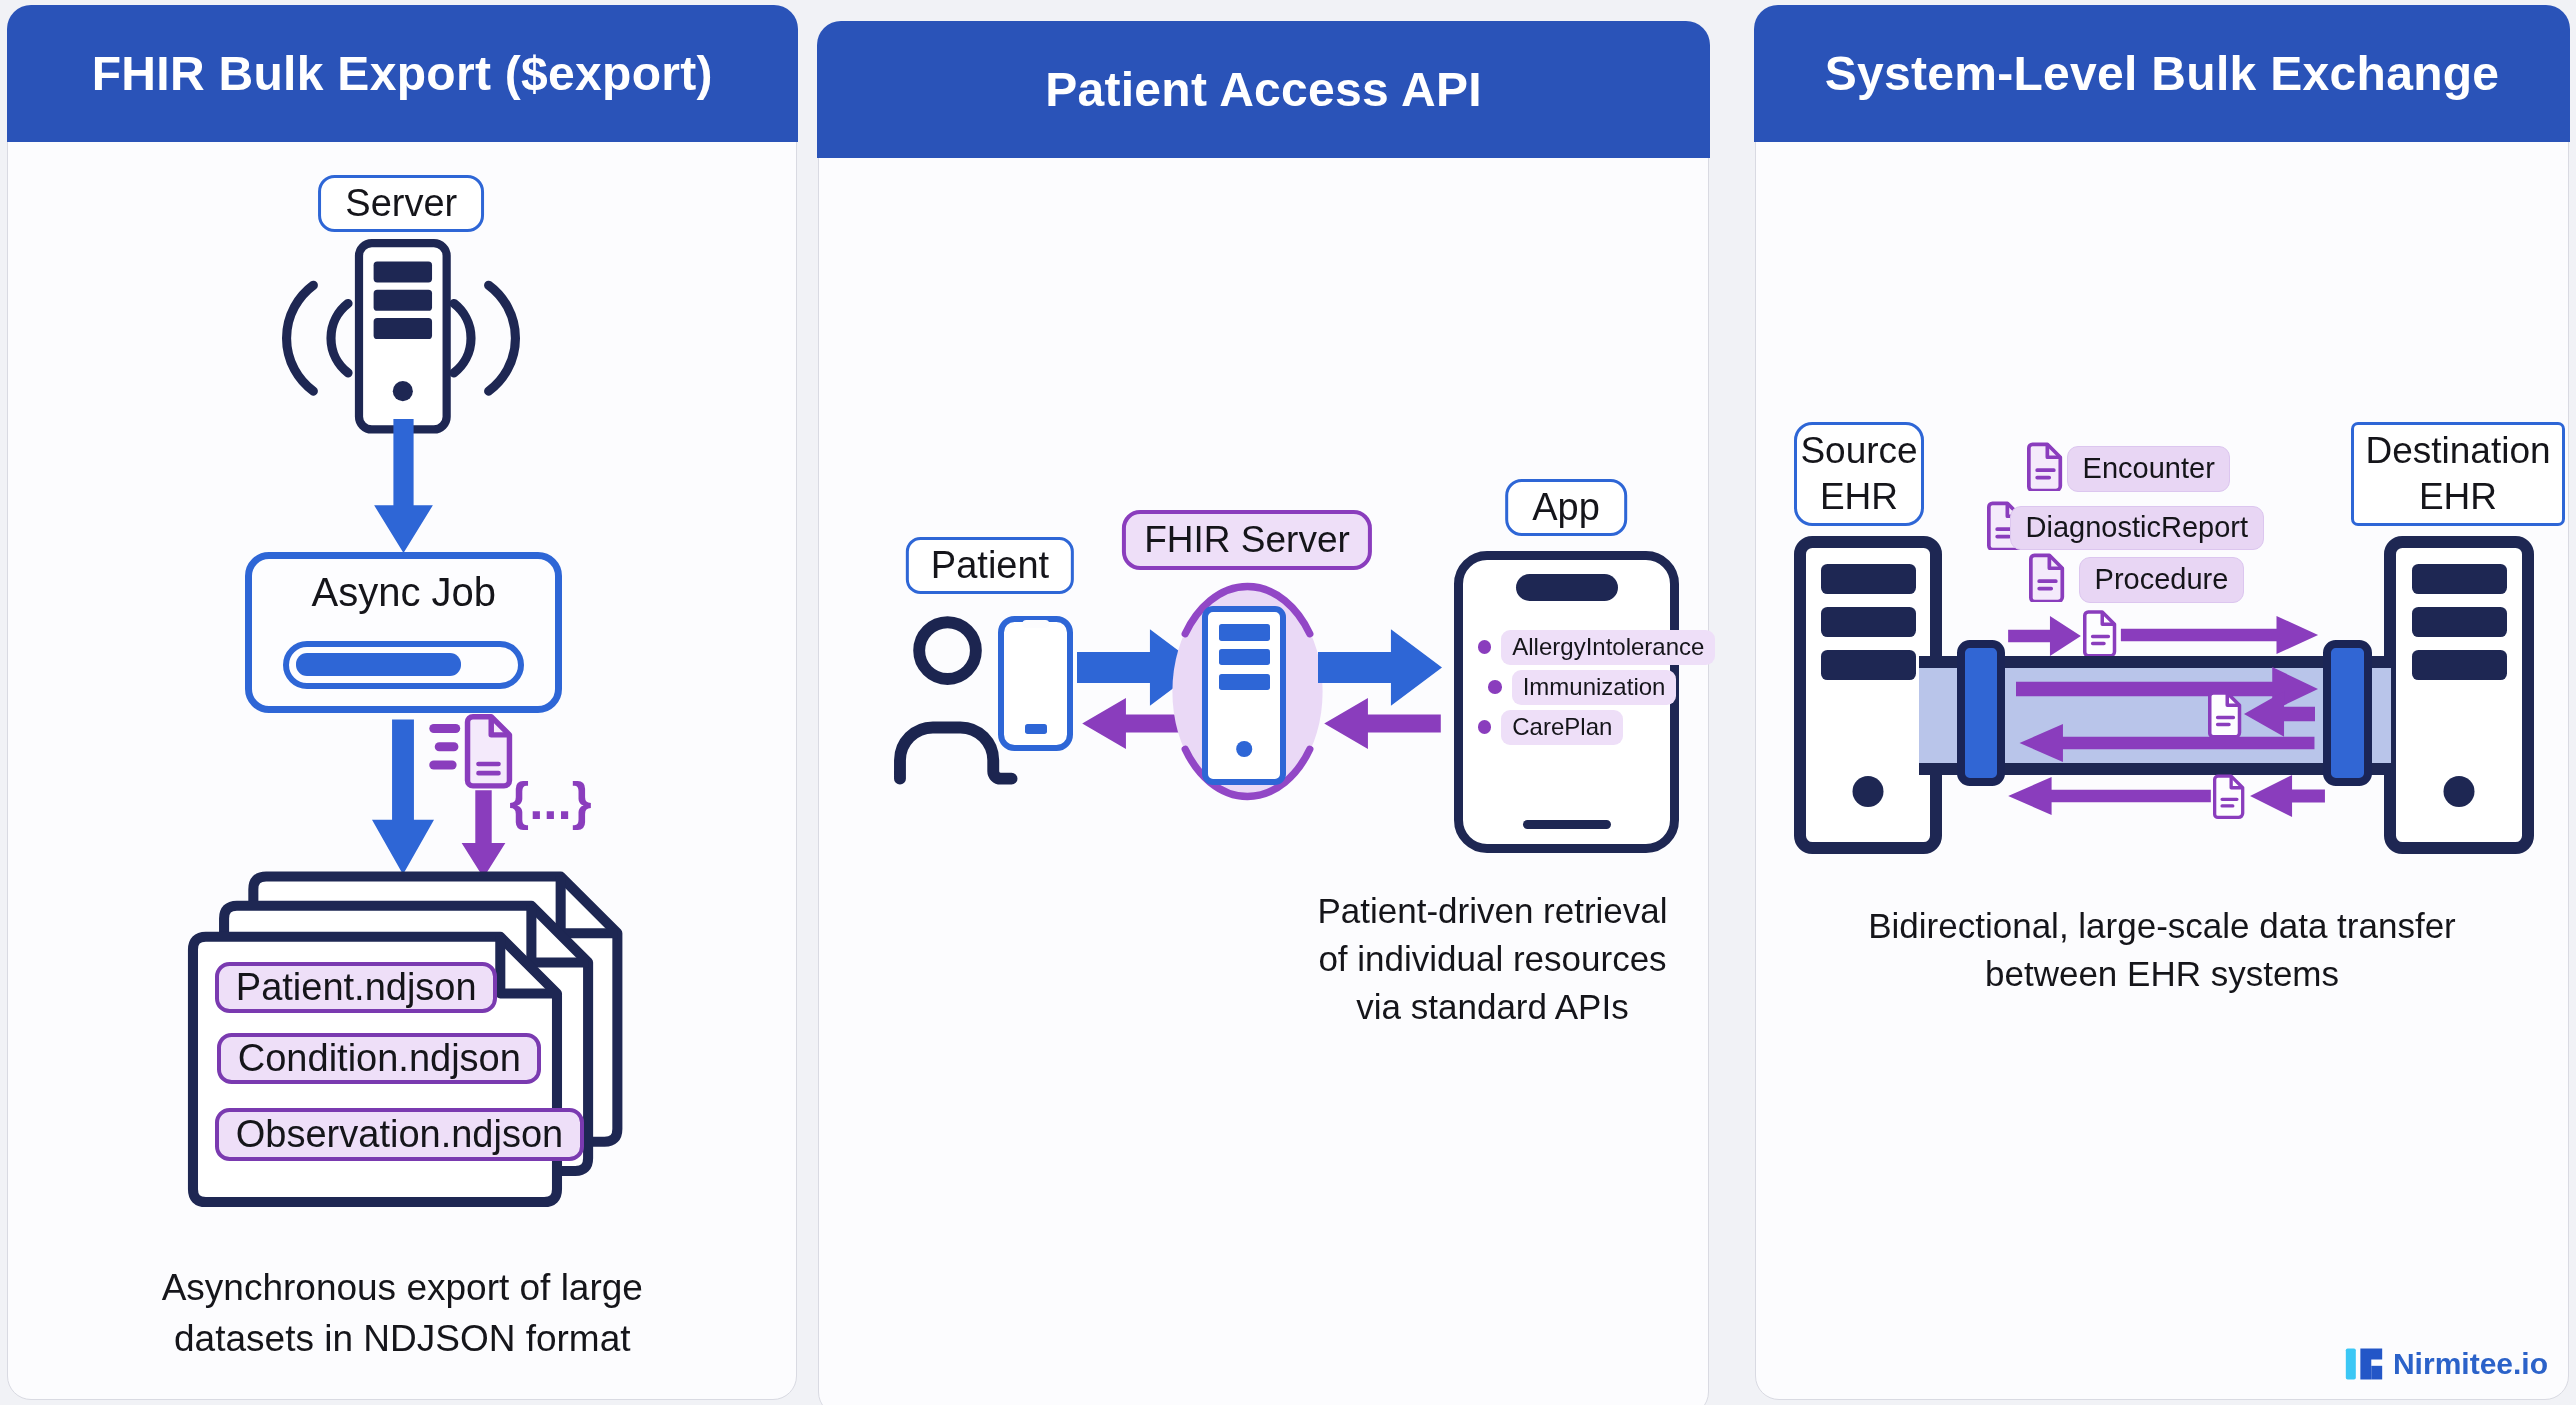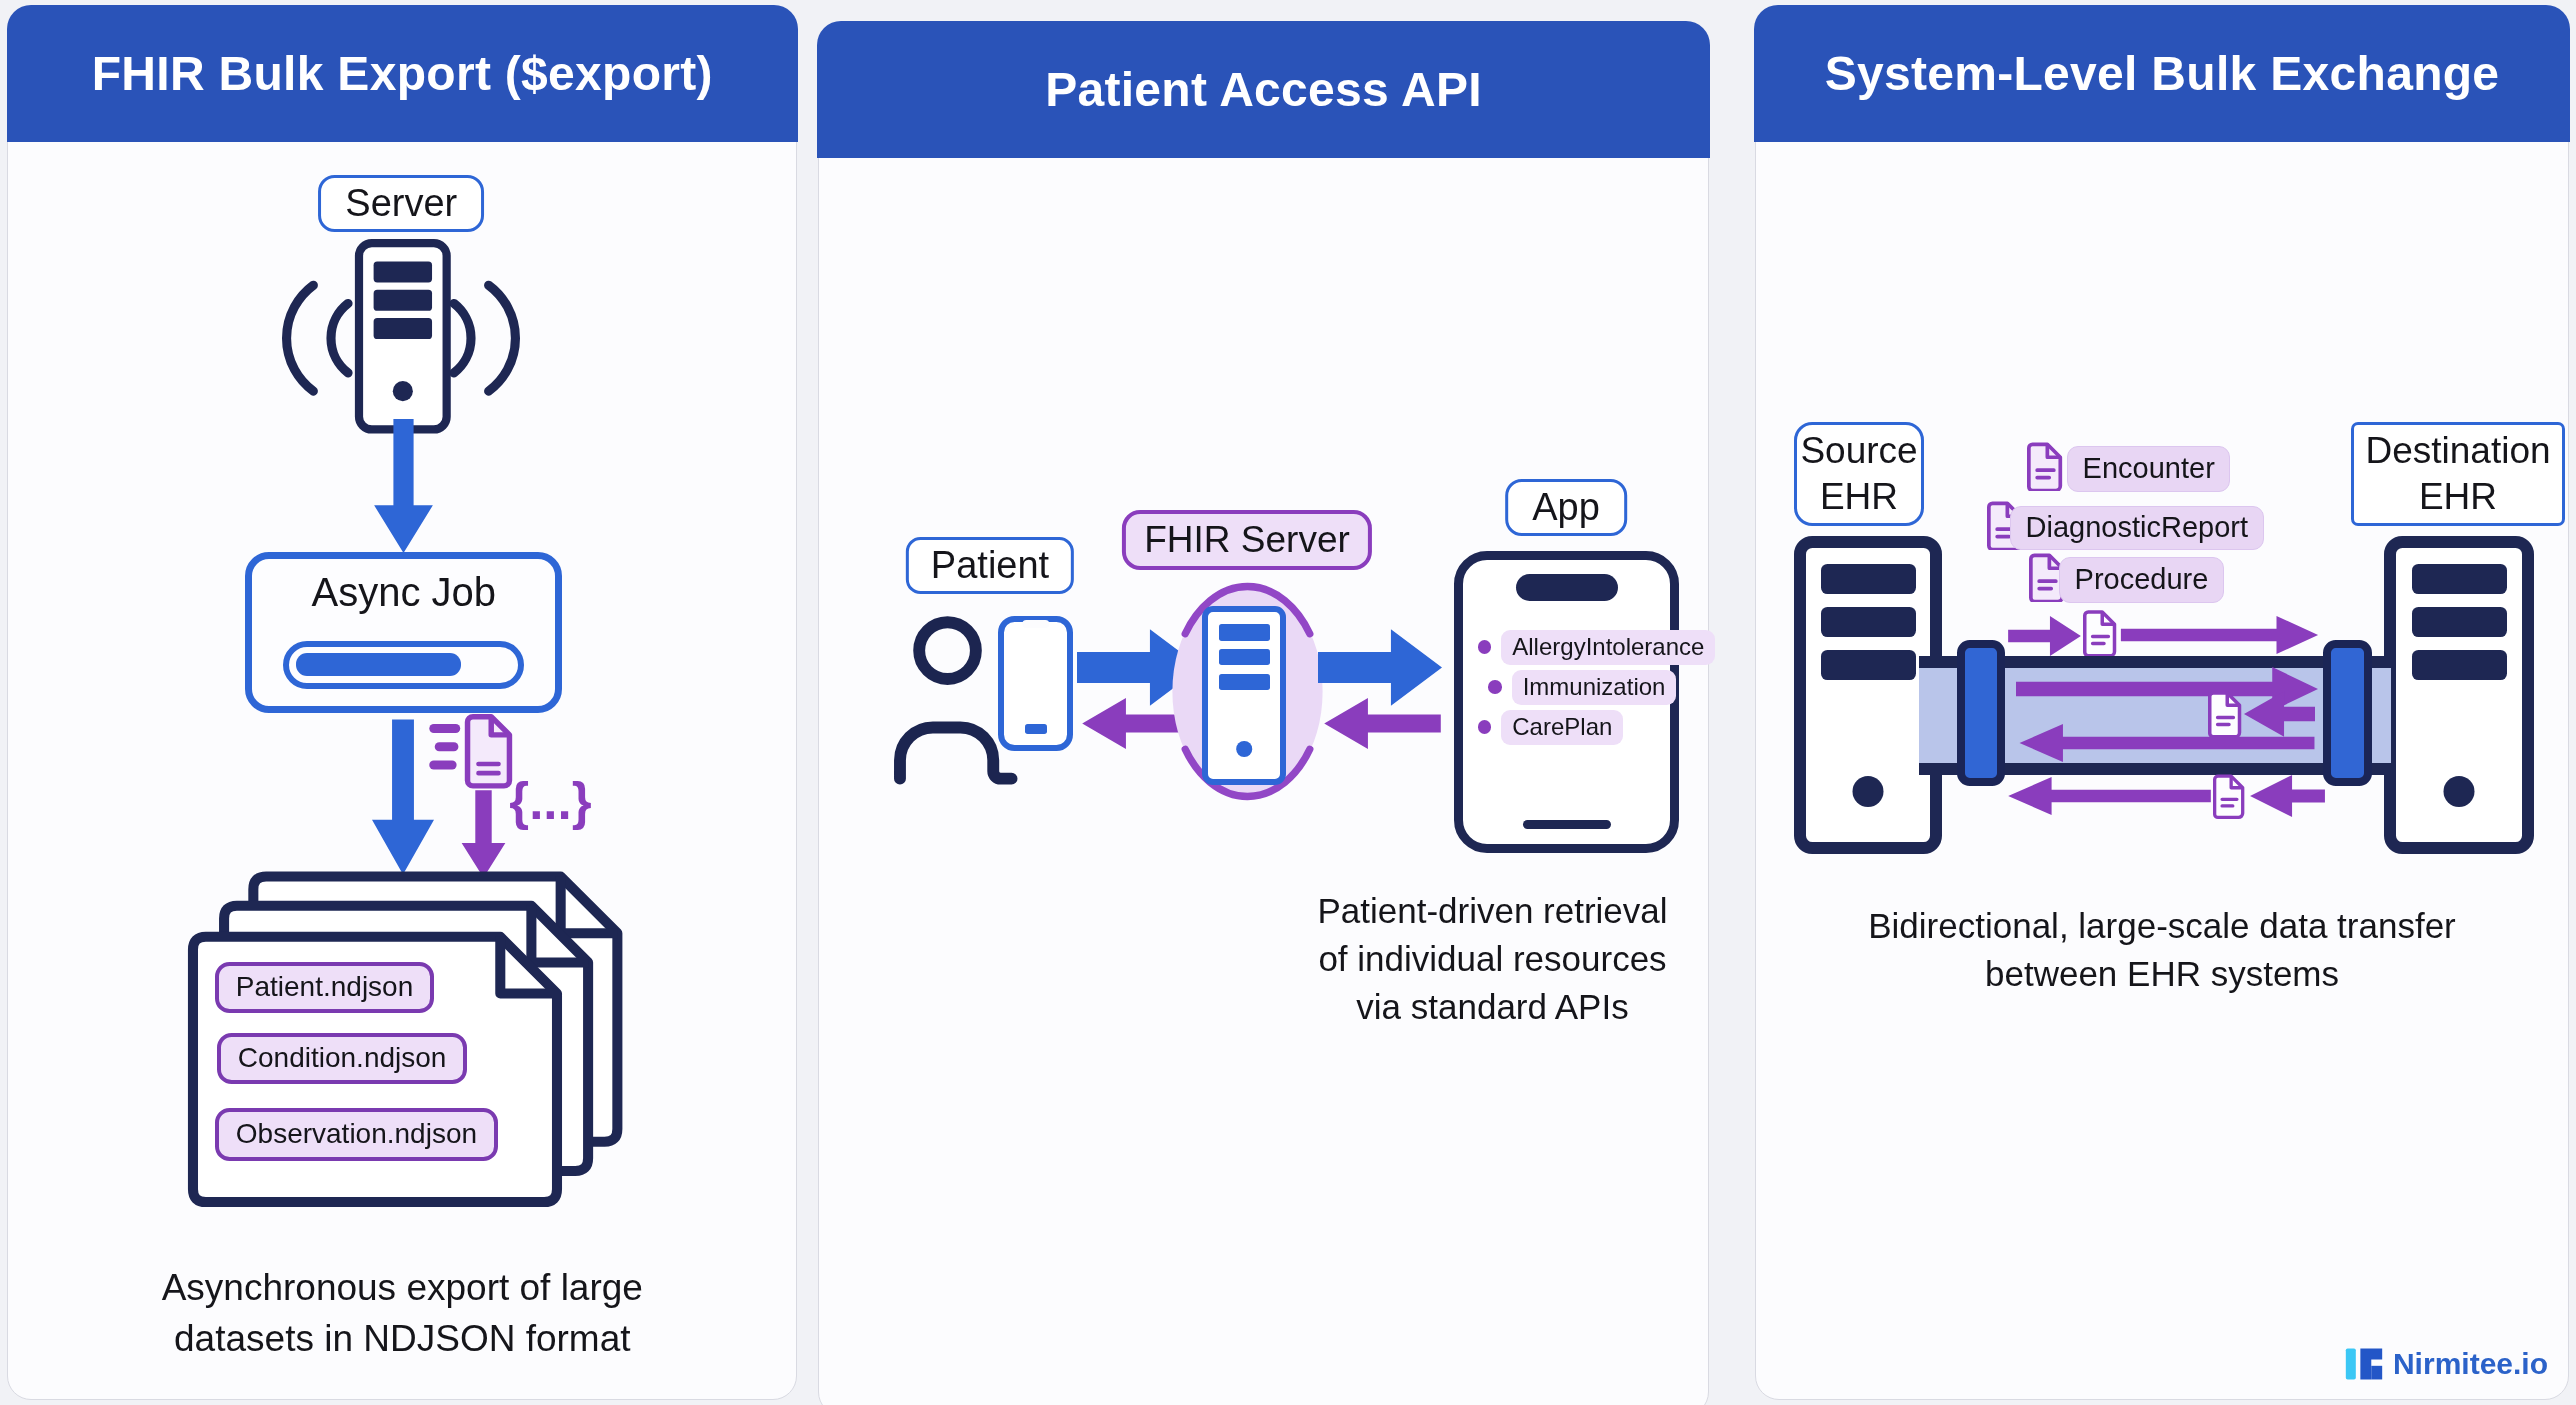--- a/index.html
+++ b/index.html
@@ -4,21 +4,21 @@
 <style>
   html,body{margin:0;padding:0;background:#e9ebf0;font-family:"Liberation Sans",sans-serif;color:#15151a;}
   .canvas{position:relative;width:2576px;height:1405px;background:#f1f2f6;overflow:hidden;}
   .abs{position:absolute;box-sizing:border-box;}
   .panel{position:absolute;top:5.5px;height:1394px;background:#fcfcfe;border:1.8px solid #d9dae2;border-radius:24px;box-sizing:border-box;}
   .panel-header{position:absolute;left:-1.8px;top:-1.8px;right:-1.8px;height:137px;background:#2a53b8;border-radius:24px 24px 0 0;display:flex;align-items:center;justify-content:center;}
   .panel-header .title{color:#fff;font-size:48px;font-weight:700;letter-spacing:0.3px;}
   .pill{display:inline-flex;align-items:center;justify-content:center;background:#fff;color:#15151a;font-weight:500;white-space:nowrap;}
   .pill-blue{border:3.7px solid #2e66d6;border-radius:16.5px;}
   .pill-purple{border:4.6px solid #8a3dbd;border-radius:18.3px;background:#eedff8;}
-  .file-badge{display:inline-flex;align-items:center;border:4.6px solid #7a3ab0;border-radius:14.6px;background:#eedff8;padding:0 16.5px;font-size:28px;font-weight:500;white-space:nowrap;}
+  .file-badge{display:inline-flex;align-items:center;border:4.6px solid #7a3ab0;border-radius:14.6px;background:#eedff8;padding:0 16.5px;font-size:38px;font-weight:500;white-space:nowrap;}
   .res-badge{display:inline-flex;align-items:center;border:1.8px solid #dcc6ef;border-radius:11px;background:#e8d6f4;padding:0 14.6px;font-size:29px;font-weight:500;white-space:nowrap;}
   .app-badge{display:inline-flex;align-items:center;border-radius:9.1px;background:#eedff8;padding:3.7px 11px;font-size:24px;font-weight:500;white-space:nowrap;}
   .caption{text-align:center;font-size:35px;line-height:1.38;font-weight:500;color:#15151a;}
   .caption span{display:block;}
   .tower-navy{border:12px solid #1e2753;border-radius:18.3px;background:#fff;}
   .tower-navy .bar{width:95px;height:30px;border-radius:6.4px;background:#1e2753;margin:12.8px auto 0;}
   .tower-navy .bar:first-child{margin-top:16.5px;}
   .tower-navy .dot{position:absolute;left:50%;bottom:35px;transform:translateX(-50%);width:31px;height:31px;border-radius:50%;background:#1e2753;}
   .tower-blue{border:6.4px solid #2e66d6;border-radius:11px;background:#fff;}
   .tower-blue .bar{width:51px;height:16.5px;border-radius:2.7px;background:#2e66d6;margin:8.2px auto 0;}
@@ -220,21 +220,21 @@
       <path d="M22 2 v14 h14" fill="none" stroke="#8a3dbd" stroke-width="4" stroke-linejoin="round"></path>
       <path d="M11 30 h18 M11 38 h13" stroke="#8a3dbd" stroke-width="4" stroke-linecap="round"></path>
     </svg>
     <div class="abs res-badge" style="left:254px;top:499px;height:44px;">DiagnosticReport</div>
 
     <svg class="abs" style="left:273px;top:546px;" width="37" height="49" viewBox="0 0 40 52">
       <path d="M6 2 h16 l14 14 v31 a5 5 0 0 1 -5 5 H6 a4 4 0 0 1 -4 -4 V6 a4 4 0 0 1 4 -4 Z" fill="#f4eafb" stroke="#8a3dbd" stroke-width="4" stroke-linejoin="round"></path>
       <path d="M22 2 v14 h14" fill="none" stroke="#8a3dbd" stroke-width="4" stroke-linejoin="round"></path>
       <path d="M11 30 h18 M11 38 h13" stroke="#8a3dbd" stroke-width="4" stroke-linecap="round"></path>
     </svg>
-    <div class="abs res-badge" style="left:303px;top:550px;height:46px;">Procedure</div>
+    <div class="abs res-badge" style="left:323px;top:550px;height:46px;">Procedure</div>
 
     <svg class="abs" style="left:252px;top:609px;" width="73" height="40" viewBox="0 0 80 44">
       <polygon points="80,22 46,0 46,15 0,15 0,29 46,29 46,44" fill="#8a3dbd"></polygon>
     </svg>
     <svg class="abs" style="left:327px;top:602px;" width="35" height="48" viewBox="0 0 40 52">
       <path d="M6 2 h16 l14 14 v31 a5 5 0 0 1 -5 5 H6 a4 4 0 0 1 -4 -4 V6 a4 4 0 0 1 4 -4 Z" fill="#fdfdff" stroke="#8a3dbd" stroke-width="4" stroke-linejoin="round"></path>
       <path d="M22 2 v14 h14" fill="none" stroke="#8a3dbd" stroke-width="4" stroke-linejoin="round"></path>
       <path d="M11 30 h18 M11 38 h13" stroke="#8a3dbd" stroke-width="4" stroke-linecap="round"></path>
     </svg>
     <svg class="abs" style="left:364px;top:609px;" width="199" height="38" viewBox="0 0 218 42">

